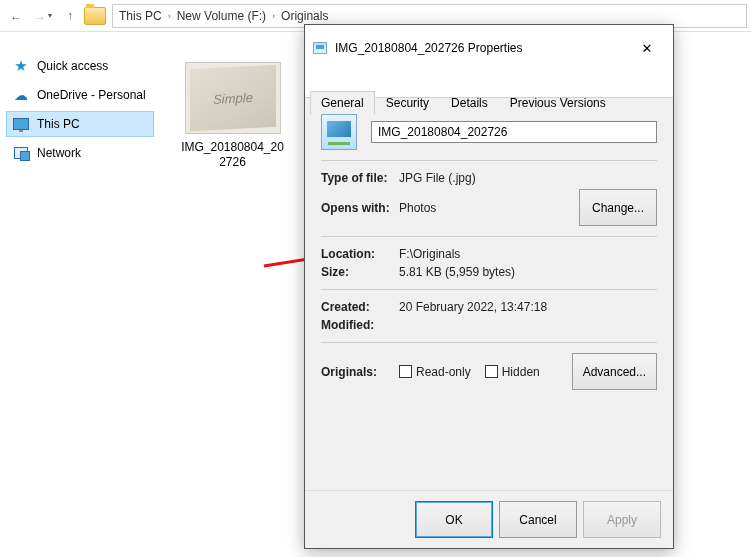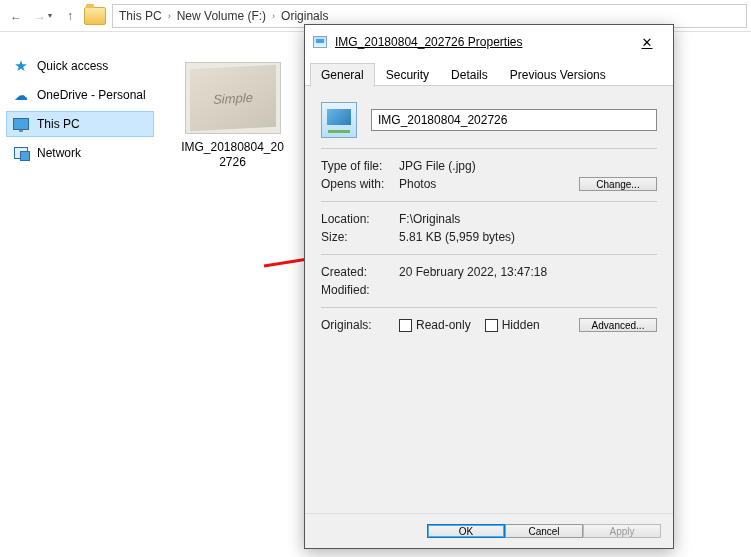--- a/index.html
+++ b/index.html
@@ -29,45 +29,45 @@
 .net:before { content:""; position:absolute; right:-3px; bottom:-3px; width:8px; height:8px; background:#4aa3e0; border:1px solid #2b6ca3; }
 
 .content { flex: 1; padding: 30px 20px; }
 .thumb-wrap { width: 105px; text-align: center; }
 .thumb { width: 96px; height: 72px; border: 1px solid #c8c8c8; background: #ece9e1; display:flex; align-items:center; justify-content:center; margin:auto; padding:4px; }
 .thumb-inner { width:100%; height:100%; background: linear-gradient(150deg,#e4ded2 0%,#d6d0c3 60%,#cbc5b7 100%); display:flex; align-items:center; justify-content:center; color:#8a8574; font-style:italic; font-size:13px; transform:skewY(-3deg); }
 .thumb-lbl { margin-top: 6px; font-size: 12px; line-height: 1.25; word-break: break-all; }
 
 
 .dialog { position: absolute; left: 304px; top: 24px; width: 370px; height: 525px; background: #f0f0f0; border: 1px solid #555; box-shadow: 0 4px 16px rgba(0,0,0,0.3); display:flex; flex-direction:column; }
-.titlebar { background: #fff; display:flex; align-items:center; padding: 6px 8px; text-decoration: underline; }
+.titlebar { background: #fff; display:flex; align-items:center; padding: 12px 8px; }
 .title-icn { width:14px; height:12px; border:1px solid #7fa6c9; background: linear-gradient(#b7dffb,#e7f4fd); margin-right: 8px; position:relative; }
 .title-icn:after { content:""; position:absolute; top:2px; left:2px; right:2px; height:4px; background:#4aa3e0; }
 .title-text { flex:1; font-size:12px; }
 .close-btn { width:36px; height:22px; display:flex; align-items:center; justify-content:center; font-size:13px; }
 
 .tabs { background:#fff; display:flex; padding: 2px 5px 0 5px; border-bottom: 1px solid #d0d0d0; }
-.tab { padding: 4px 10px; font-size:12px; border:1px solid transparent; position:relative; top:2px; }
+.tab { padding: 4px 10px; font-size:12px; border:1px solid transparent; position:relative; top:18px; }
 .tab.active { background:#f0f0f0; border:1px solid #d0d0d0; border-bottom:1px solid #f0f0f0; }
 
 .dlg-body { flex:1; padding: 12px 16px; font-size:12px; color:#222; overflow:hidden; }
 .row { display:flex; align-items:center; margin: 4px 0; }
-.row .lbl { width: 78px; }
+.row .lbl { width: 78px; font-weight: bold; }
 .big-icn { width:36px; height:36px; border:1px solid #7fa6c9; background:linear-gradient(#e7f4fd,#b7dffb); position:relative; margin-right: 14px; }
 .big-icn:after { content:""; position:absolute; left:5px; right:5px; top:6px; height:16px; background: linear-gradient(135deg,#68b6e8,#2d7fb8); }
 .big-icn:before { content:""; position:absolute; bottom:4px; left:6px; right:6px; height:3px; background:#6fb65c; }
 .name-in { flex:1; height:22px; border:1px solid #888; background:#fff; padding: 0 6px; font-size:12px; }
 hr { border:none; border-top:1px solid #ccc; margin: 10px 0; }
-.btn { height:14px; min-width:78px; background: linear-gradient(#f4f4f4,#e4e4e4); border:1px solid #999; font-size:10px; padding: 0 10px; }
+.btn { height:37px; min-width:78px; background: linear-gradient(#f4f4f4,#e4e4e4); border:1px solid #999; font-size:12px; padding: 0 10px; }
 .btn.def { border-color:#0078d7; box-shadow: inset 0 0 0 1px #5aa9e6; }
 .btn.dis { color:#999; border-color:#bbb; }
 .chk { display:inline-flex; align-items:center; margin-right:14px; }
 .chk-box { width:13px; height:13px; border:1px solid #333; background:#fff; margin-right:4px; }
 
-.footer { padding: 10px 12px; display:flex; justify-content:flex-end; border-top:1px solid #ddd; background:#f0f0f0; }
+.footer { padding: 10px 12px; display:flex; justify-content:flex-end; gap:6px; border-top:1px solid #ddd; background:#f0f0f0; }
 
 
 .arrow { position:absolute; left:260px; top:232px; pointer-events:none; }
 </style>
 </head>
 <body>
 
 <div class="navbar">
   <div class="nav-btn">←</div>
   <div class="nav-btn disabled">→</div>

